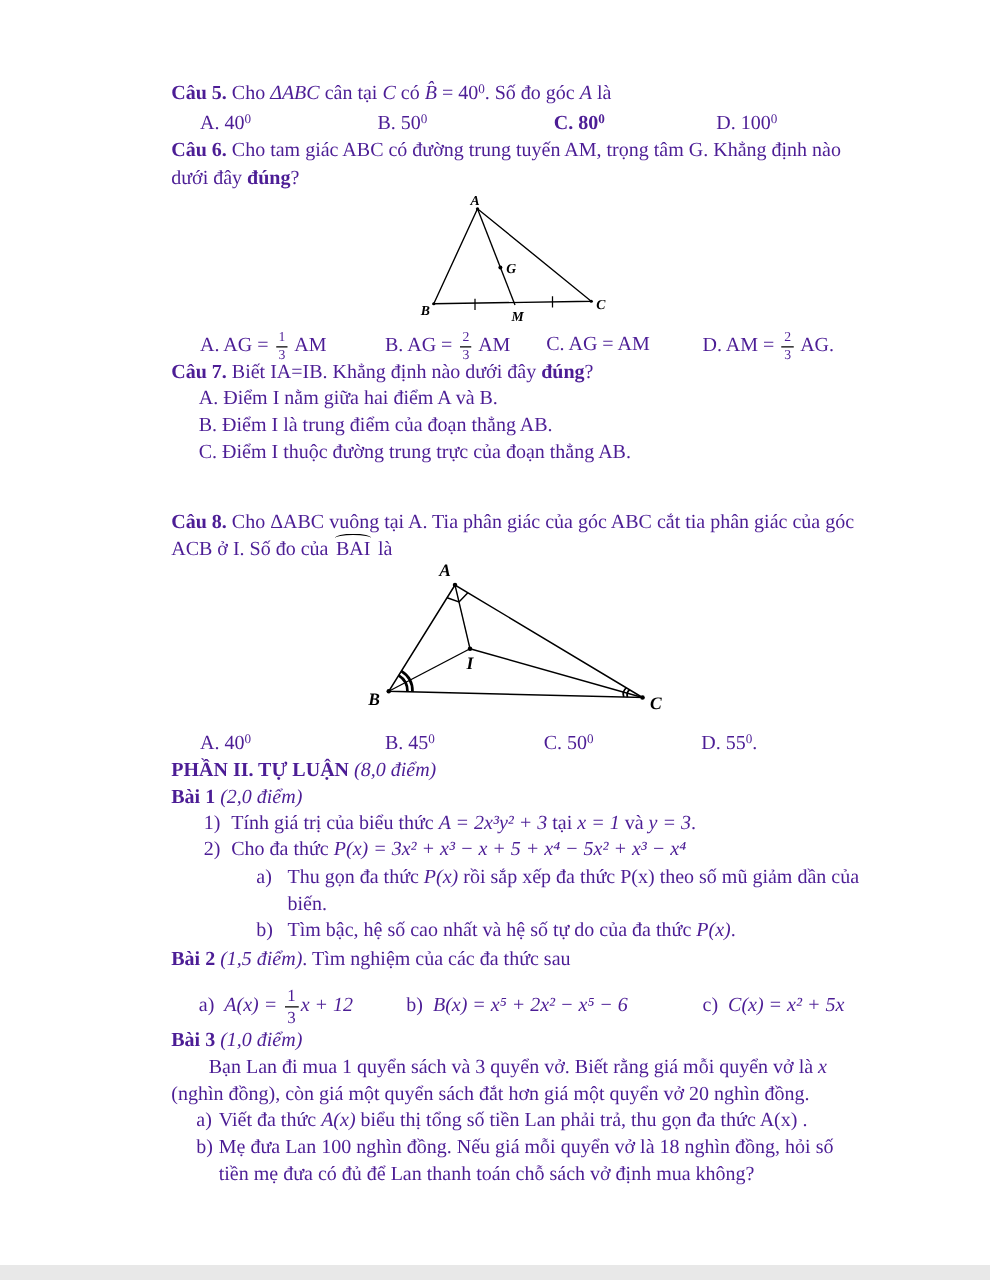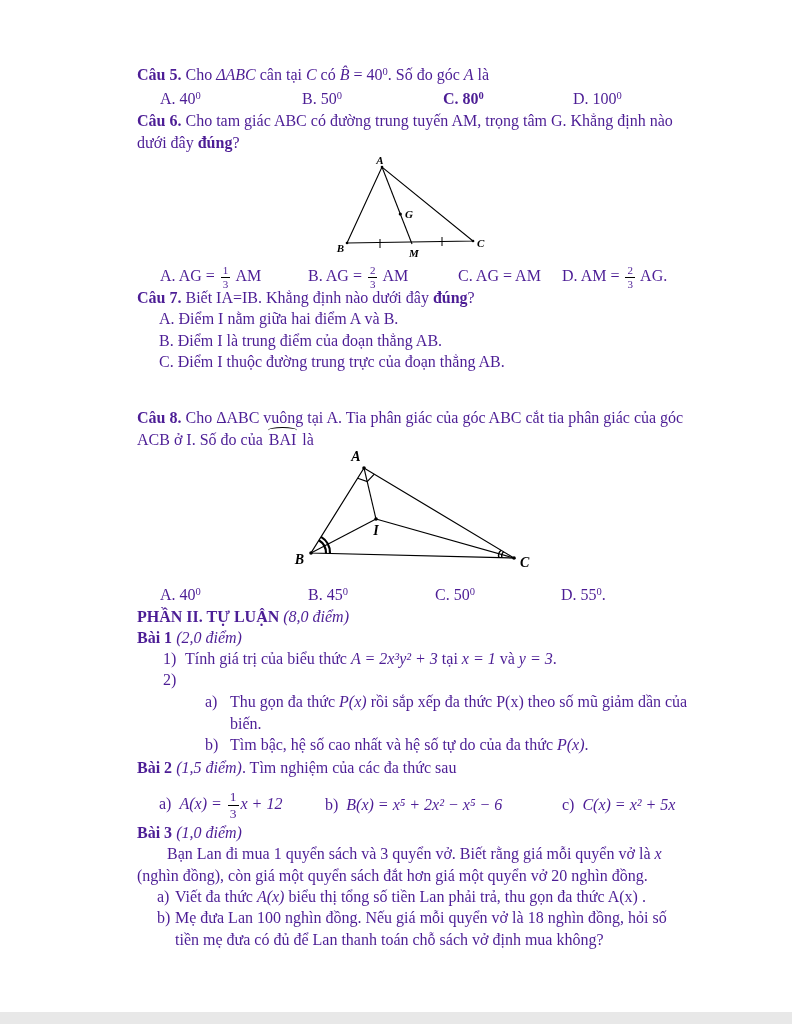--- a/index.html
+++ b/index.html
@@ -55,21 +55,21 @@
     <text x="50" y="8" font-size="11" text-anchor="middle">A</text>
     <text x="14" y="96" font-size="11" text-anchor="end">B</text>
     <text x="147" y="91" font-size="11" text-anchor="start">C</text>
     <text x="84" y="101" font-size="11" text-anchor="middle">M</text>
     <text x="75" y="62" font-size="11" text-anchor="start">G</text>
   </svg>
 
   <div class="blk optrow" style="top:265px;">
     <span class="optc" style="width:148px;"><span>A. AG = </span><span class="frac"><span class="num">1</span><span class="den">3</span></span><span> AM</span></span>
     <span class="optc" style="width:129px;"><span>B. AG = </span><span class="frac"><span class="num">2</span><span class="den">3</span></span><span> AM</span></span>
-    <span class="optc" style="width:125px;text-align:center;"><span>C. AG = AM</span></span>
+    <span class="optc" style="width:125px;"><span>C. AG = AM</span></span>
     <span class="optc"><span>D. AM = </span><span class="frac"><span class="num">2</span><span class="den">3</span></span><span> AG.</span></span>
   </div>
 
   <div class="blk" style="top:287px;">
     <span class="bl">Câu 7.</span><span> Biết IA=IB. Khẳng định nào dưới đây </span><span class="bl">đúng</span><span>?</span>
   </div>
   <div class="blk" style="top:308px;padding-left:22px;"><span>A. Điểm I nằm giữa hai điểm A và B.</span></div>
   <div class="blk" style="top:351px;padding-left:22px;"><span>C. Điểm I thuộc đường trung trực của đoạn thẳng AB.</span></div>
   <div class="blk" style="top:330px;padding-left:22px;"><span>B. Điểm I là trung điểm của đoạn thẳng AB.</span></div>
 
@@ -110,20 +110,21 @@
 
   <div class="blk" style="top:627px;">
     <span class="bl">Bài 1</span><span class="it"> (2,0 điểm)</span>
   </div>
   <div class="blk li" style="top:648px;padding-left:26px;">
     <span class="mk">1)</span>
     <span><span>Tính giá trị của biểu thức </span><span class="m">A = 2x³y² + 3</span><span> tại </span><span class="m">x = 1</span><span> và </span><span class="m">y = 3</span><span>.</span></span>
   </div>
   <div class="blk li" style="top:669px;padding-left:26px;">
     <span class="mk">2)</span>
+    <span><span>Cho đa thức </span><span class="m">P(x) = 3x² + x³ − x + 5 + x⁴ − 5x² + x³ − x⁴</span></span>
   </div>
   <div class="blk li" style="top:691px;margin-left:68px;width:484px;">
     <span class="mk" style="flex-basis:25px;">a)</span>
     <span style="flex:1;"><span>Thu gọn đa thức </span><span class="m">P(x)</span><span> rồi sắp xếp đa thức P(x)  theo số mũ giảm dần của biến.</span></span>
   </div>
   <div class="blk li" style="top:734px;margin-left:68px;width:484px;">
     <span class="mk" style="flex-basis:25px;">b)</span>
     <span style="flex:1;"><span>Tìm bậc, hệ số cao nhất và hệ số tự do của đa thức </span><span class="m">P(x)</span><span>.</span></span>
   </div>
 

